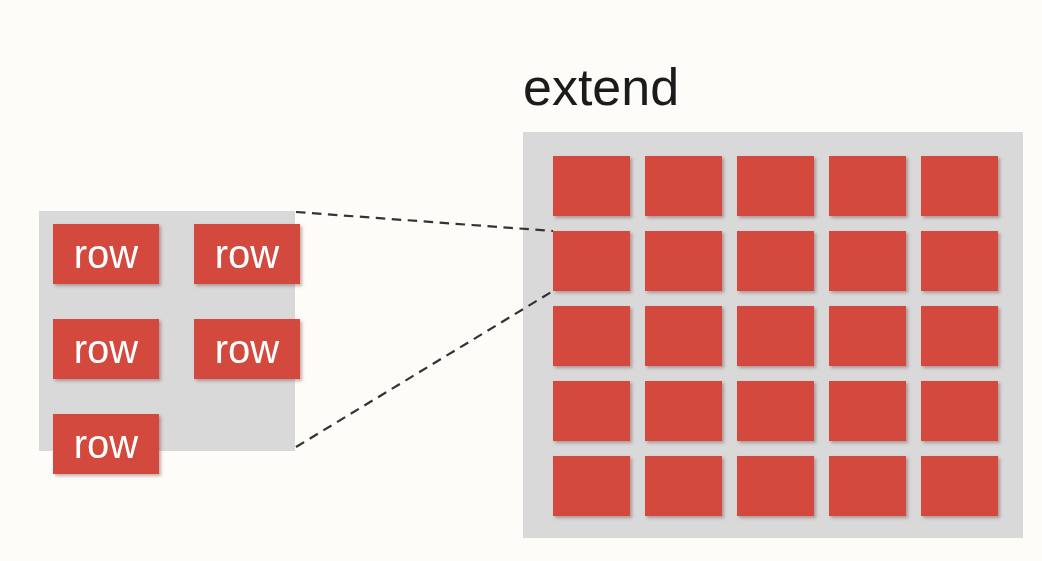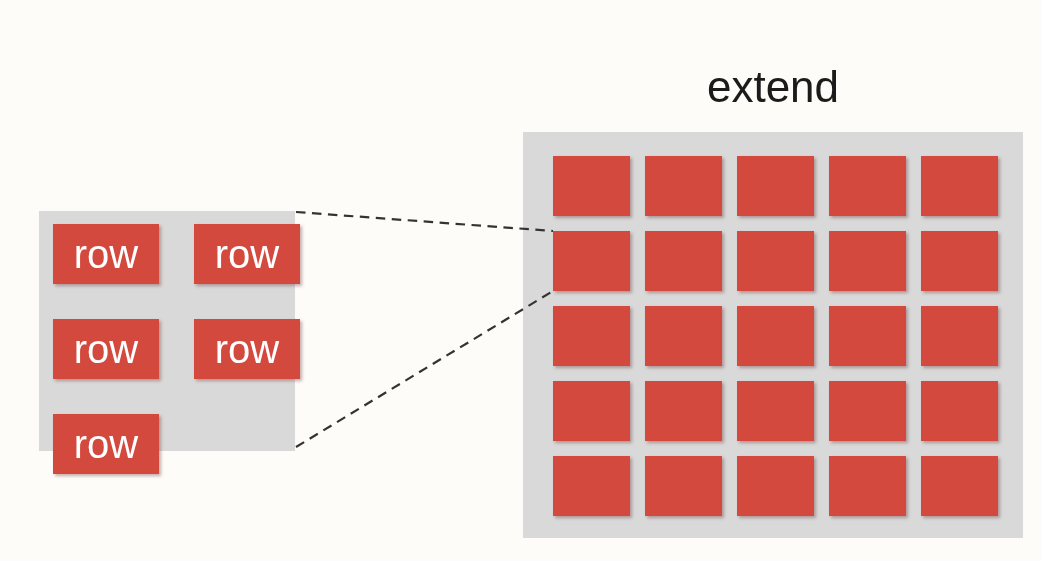--- a/index.html
+++ b/index.html
@@ -17,22 +17,21 @@
   }
   .canvas {
     position: relative;
     width: 1042px;
     height: 561px;
     background: var(--bg);
     overflow: hidden;
   }
   .title {
     position: absolute;
-    text-align: center;
-    font-size: 44px;
+    font-size: 52px;
     line-height: 42px;
     color: var(--title);
   }
   .page-title  { left: 39px;  top: 140px; width: 256px; }
   .extend-title{ left: 523px; top: 66px;  width: 500px; }
   .panel {
     position: absolute;
     background: var(--panel);
   }
   .page-panel   { left: 39px;  top: 211px; width: 256px; height: 240px; }

